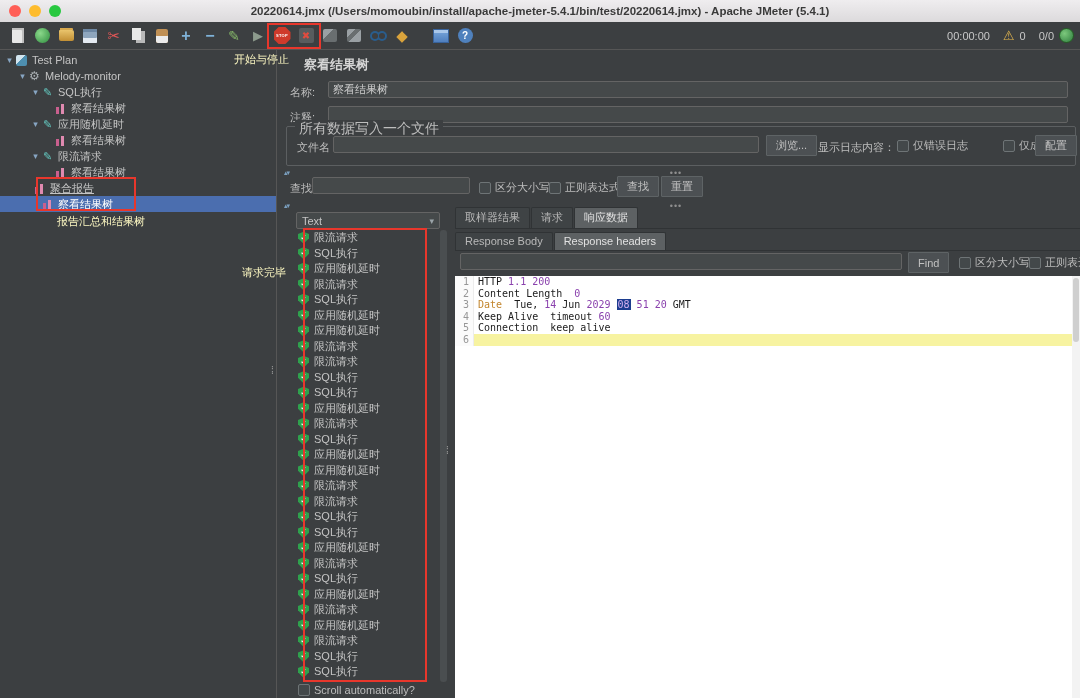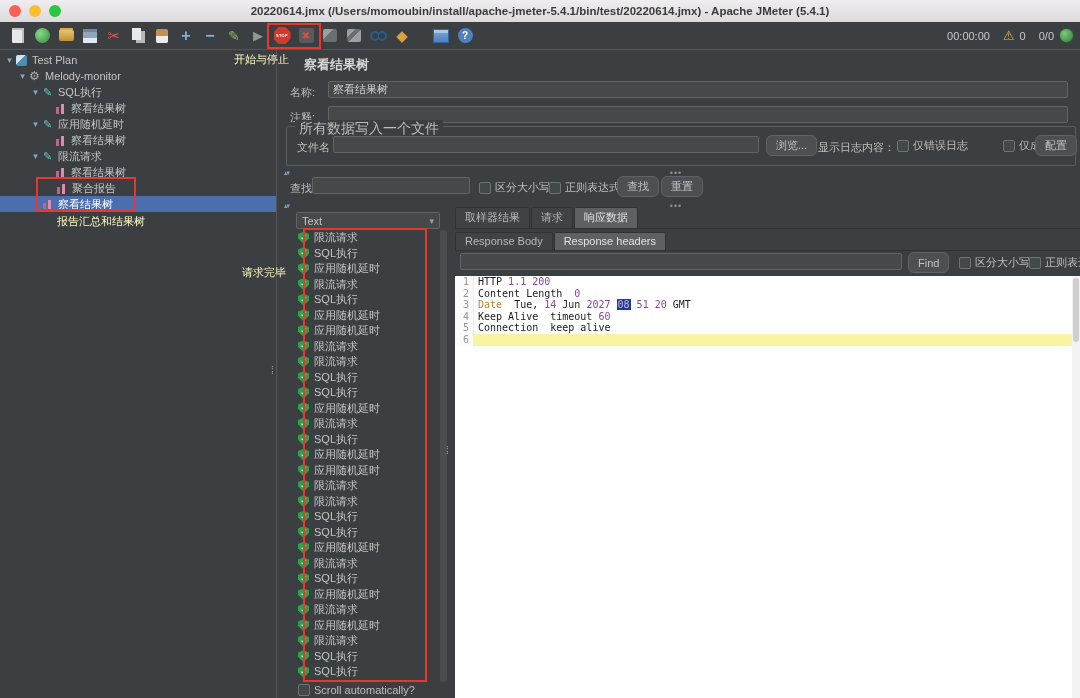--- a/index.html
+++ b/index.html
@@ -63,21 +63,21 @@
   .vdots{position:absolute;color:#9a9a9a;font-size:10px;line-height:10px;z-index:5;}
   .split-main{left:271px;top:316px;}
 
   
   .main-panel{position:absolute;left:278px;top:0;right:0;bottom:0;}
   .panel-title{position:absolute;left:26px;top:6px;font-size:13px;font-weight:bold;color:#d6d6d6;}
   .lbl{position:absolute;font-size:11px;color:#bdbdbd;white-space:nowrap;}
   .inp{position:absolute;background:#45494a;border:1px solid #646464;border-radius:2px;height:17px;box-sizing:border-box;
        color:#cfcfcf;font-size:11px;padding:0 4px;font-family:"Liberation Sans","DejaVu Sans",sans-serif;outline:none;}
   .btn{position:absolute;display:inline-flex;align-items:center;justify-content:center;background:#4c5053;border:1px solid #5e6365;
-       border-radius:6px;color:#c0c0c0;font-size:11px;height:19px;padding:0 9px;white-space:nowrap;cursor:default;}
+       border-radius:1px;color:#c0c0c0;font-size:11px;height:19px;padding:0 9px;white-space:nowrap;cursor:default;}
   .cb{position:absolute;display:inline-flex;align-items:center;font-size:11px;color:#bdbdbd;white-space:nowrap;cursor:default;}
   .cbbox{width:10px;height:10px;background:#43484a;border:1px solid #6e7476;border-radius:2px;margin-right:4px;flex:0 0 10px;display:inline-block;}
 
   .lbl-name{left:12px;top:35px;}   .inp-name{left:50px;top:31px;width:740px;}
   .lbl-comment{left:12px;top:60px;}.inp-comment{left:50px;top:56px;width:740px;}
 
   .file-group{position:absolute;left:8px;top:76px;width:788px;height:38px;border:1px solid #5c5f61;border-radius:2px;}
   .group-title{position:absolute;left:8px;top:-7px;background:#3c3f41;padding:0 4px;font-size:14px;color:#bdbdbd;white-space:nowrap;}
   .g-lbl-filename{left:10px;top:13px;}
   .g-inp-filename{left:46px;top:9px;width:426px;}
@@ -226,21 +226,21 @@
         <div class="tree-row" style="padding-left: 30px;">
           <span class="tree-arrow">▾</span>
           <span class="ticon ticon-sampler"></span>
           <span class="tree-label">限流请求</span>
         </div>
         <div class="tree-row" style="padding-left: 43px;">
           <span class="tree-arrow"></span>
           <span class="ticon ticon-listener"></span>
           <span class="tree-label">察看结果树</span>
         </div>
-        <div class="tree-row" style="padding-left: 44px;">
+        <div class="tree-row" style="padding-left: 22px; text-decoration: underline;">
           <span class="tree-arrow"></span>
           <span class="ticon ticon-listener"></span>
           <span class="tree-label">聚合报告</span>
         </div>
         <div class="tree-row selected" style="padding-left: 30px;">
           <span class="tree-arrow"></span>
           <span class="ticon ticon-listener"></span>
           <span class="tree-label">察看结果树</span>
         </div>
       </div>
@@ -452,21 +452,21 @@
             <div class="ed-line">
               <span class="gutter">1</span>
               <span class="code"><span class="tk-p">HTTP </span><span class="tk-n">1.1</span><span class="tk-p"> </span><span class="tk-n">200</span></span>
             </div>
             <div class="ed-line">
               <span class="gutter">2</span>
               <span class="code"><span class="tk-p">Content Length  </span><span class="tk-n">0</span></span>
             </div>
             <div class="ed-line">
               <span class="gutter">3</span>
-              <span class="code"><span class="tk-a">Date</span><span class="tk-p">  Tue, </span><span class="tk-n">14</span><span class="tk-p"> Jun </span><span class="tk-n">2027</span><span class="tk-p"> </span><span class="tk-h">08</span><span class="tk-p"> </span><span class="tk-n">51</span><span class="tk-p"> </span><span class="tk-n">20</span><span class="tk-p"> GMT</span></span>
+              <span class="code"><span class="tk-a">Date</span><span class="tk-p">  Tue, </span><span class="tk-n">14</span><span class="tk-p"> Jun </span><span class="tk-n">2029</span><span class="tk-p"> </span><span class="tk-h">08</span><span class="tk-p"> </span><span class="tk-n">51</span><span class="tk-p"> </span><span class="tk-n">20</span><span class="tk-p"> GMT</span></span>
             </div>
             <div class="ed-line">
               <span class="gutter">4</span>
               <span class="code"><span class="tk-p">Keep Alive  timeout </span><span class="tk-n">60</span></span>
             </div>
             <div class="ed-line">
               <span class="gutter">5</span>
               <span class="code"><span class="tk-p">Connection  keep alive</span></span>
             </div>
             <div class="ed-line current">

